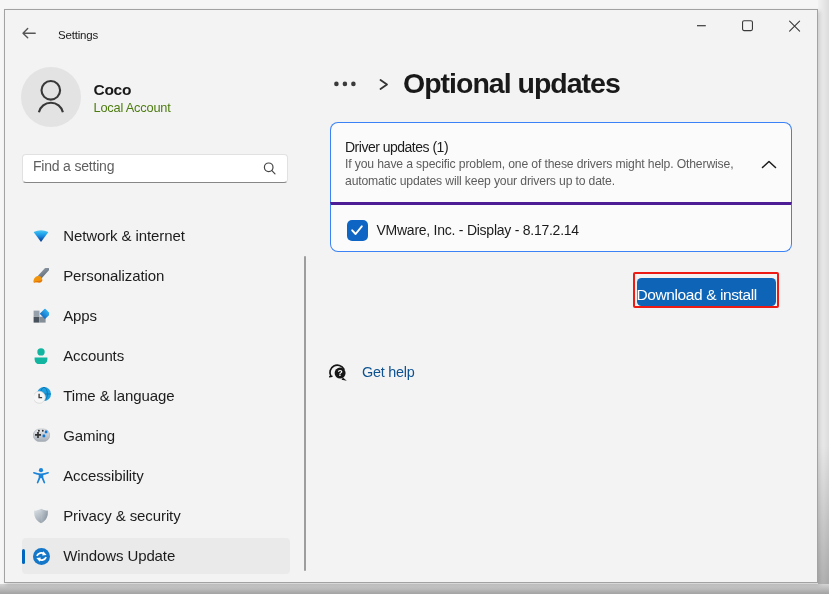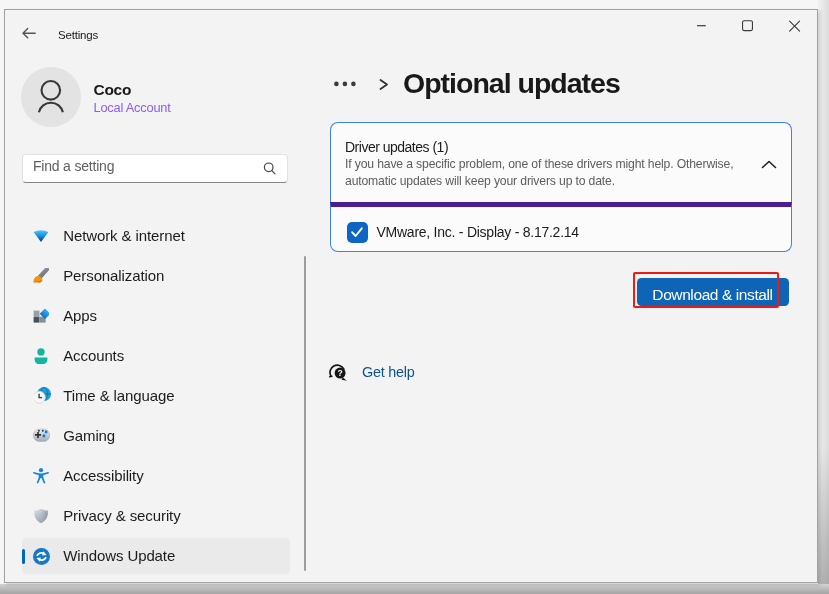--- a/index.html
+++ b/index.html
@@ -15,49 +15,49 @@
   .inner { position:absolute; left:0; top:0; width:829px; height:594px; }
 
   
   .backarrow { position:absolute; left:19.8px; top:24.8px; }
   .apptitle { position:absolute; left:58px; top:28.5px; font-size:11.5px; color:#1a1a1a; letter-spacing:-0.2px; }
   .cap { position:absolute; top:14px; }
 
   
   .avatar { position:absolute; left:21px; top:67px; width:60px; height:60px; border-radius:50%; background:#e3e3e3; }
   .uname { position:absolute; left:93.5px; top:80.5px; font-size:15.5px; font-weight:bold; color:#191919; letter-spacing:-0.3px; }
-  .uacct { position:absolute; left:93.5px; top:100px; font-size:12.8px; color:#8b5cf6; letter-spacing:-0.2px; }
+  .uacct { position:absolute; left:93.5px; top:100px; font-size:12.8px; color:#4d7c0f; letter-spacing:-0.2px; }
   .search { position:absolute; left:21.5px; top:153.5px; width:266px; height:29px;
     background:#fff; border:1px solid #e1e1e1; border-bottom-color:#868686; border-radius:4px; }
   .search span { position:absolute; left:10.5px; top:3px; font-size:14px; color:#5f5f5f; letter-spacing:-0.2px; }
   .nav { position:absolute; left:22px; top:218px; width:268px; }
   .nav .item { position:relative; height:36px; margin-bottom:4px; border-radius:4px; }
   .nav .item.sel { background:#eaeaea; }
   .nav .item .pill { position:absolute; left:0; top:10.5px; width:3px; height:15px; border-radius:1.5px; background:#0067c0; }
   .nav .item svg.nicon { position:absolute; left:11px; top:10px; }
   .nav .item .lbl { position:absolute; left:41.2px; top:8.5px; font-size:15px; color:#1c1c1c; letter-spacing:-0.1px; }
   .sbar { position:absolute; left:304px; top:256px; width:2px; height:315px; background:#9d9d9d; border-radius:1px; }
 
   
   .dots { position:absolute; left:334px; top:80px; }
   .crumbchev { position:absolute; left:378px; top:78px; }
   .pagetitle { position:absolute; left:403px; top:67.2px; font-size:28.5px; font-weight:bold; color:#191919; letter-spacing:-1.0px; }
 
   .card { position:absolute; left:330px; width:462px; background:#fbfbfb; border:1px solid #3b82f6; }
   .cardA1 { top:122px; height:80px; border-radius:8px 8px 0 0; border-bottom:none; }
-  .cardA2 { top:202px; height:50px; border-radius:0 0 8px 8px; border-top:5px solid #4c1d95; }
+  .cardA2 { top:202px; height:50px; border-radius:0 0 8px 8px; border-top:3px solid #4c1d95; }
   .cardB  { top:257px; height:71px; border-radius:8px; }
   .h1 { position:absolute; left:14px; top:15.5px; font-size:14px; color:#1c1c1c; letter-spacing:-0.5px; }
   .sub { position:absolute; left:14px; top:33px; font-size:12.2px; color:#5d5d5d; line-height:17px; letter-spacing:-0.15px; }
   .chevup { position:absolute; right:14px; top:37px; }
   .cbx { position:absolute; left:16px; top:15.3px; width:20.5px; height:20.5px; border-radius:5px; background:#0f65c4; }
   .rowtxt { position:absolute; left:45.5px; top:17px; font-size:14px; color:#1b1b1b; letter-spacing:-0.25px; }
   .installtxt { position:absolute; left:14px; top:24.5px; font-size:14px; color:#1b1b1b; letter-spacing:-0.15px; }
-  .btn { position:absolute; left:636.5px; top:278px; width:152px; height:27.6px; background:#0e64b6;
-    border-radius:4.5px; color:#fff; font-size:15.5px; text-align:center; line-height:34px; letter-spacing:-0.4px; }
+  .btn { position:absolute; left:636.5px; top:278px; width:139px; height:27.6px; background:#0e64b6;
+    border-radius:4.5px; color:#fff; font-size:15.5px; text-align:left; line-height:34px; letter-spacing:-0.4px; }
   .redbox { position:absolute; left:633px; top:271.8px; width:146px; height:36.5px; border:2.8px solid #ee1a14; border-radius:2px; }
 
   .gethelp-ic { position:absolute; left:326.5px; top:359.5px; }
   .gethelp { position:absolute; left:362px; top:364px; font-size:14.4px; color:#0d5291; letter-spacing:-0.25px; }
 </style>
 </head>
 <body>
 <div class="rightstrip"></div>
 <div class="bottomstrip"></div>
 <div class="win"></div>

